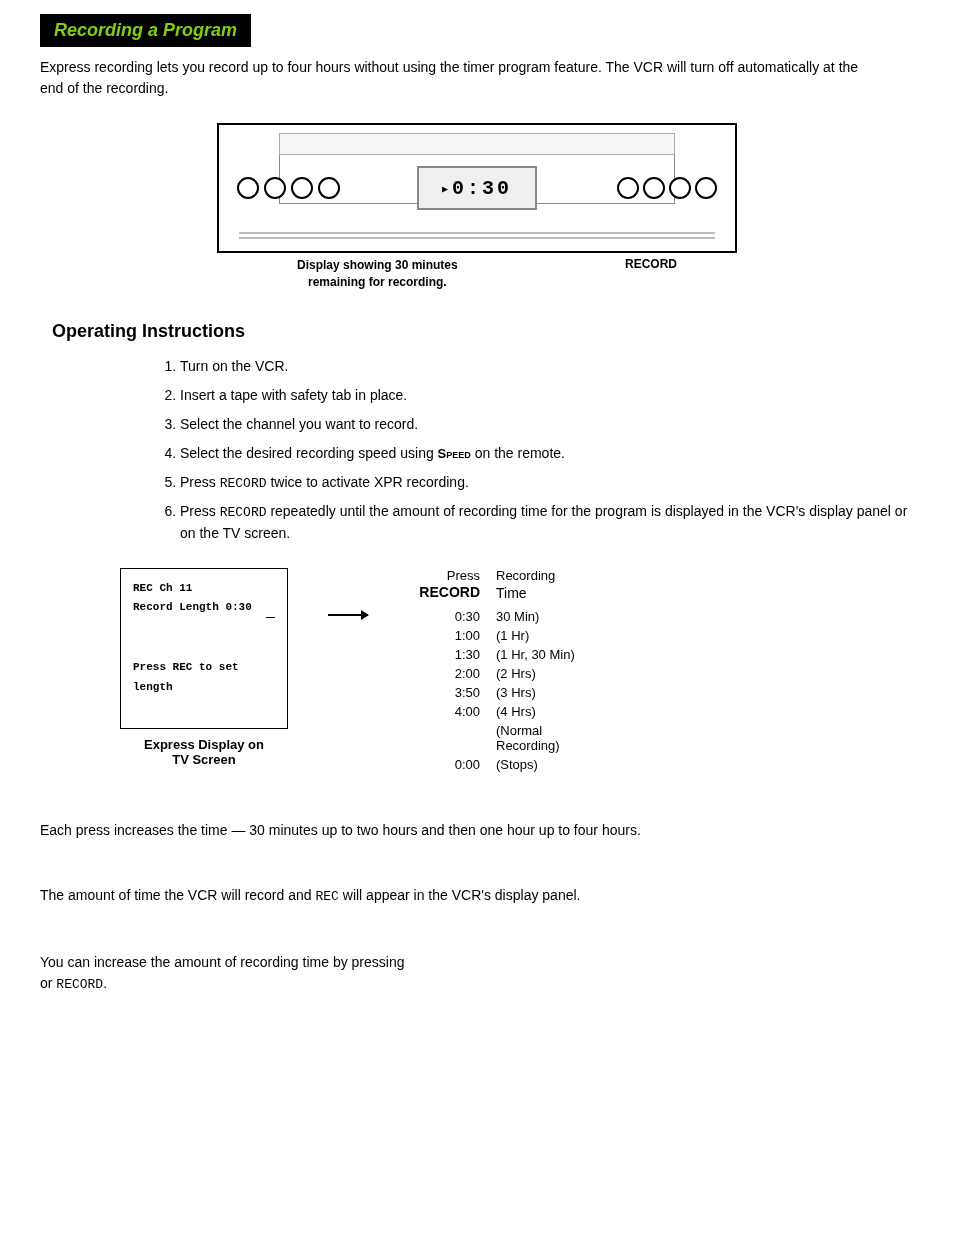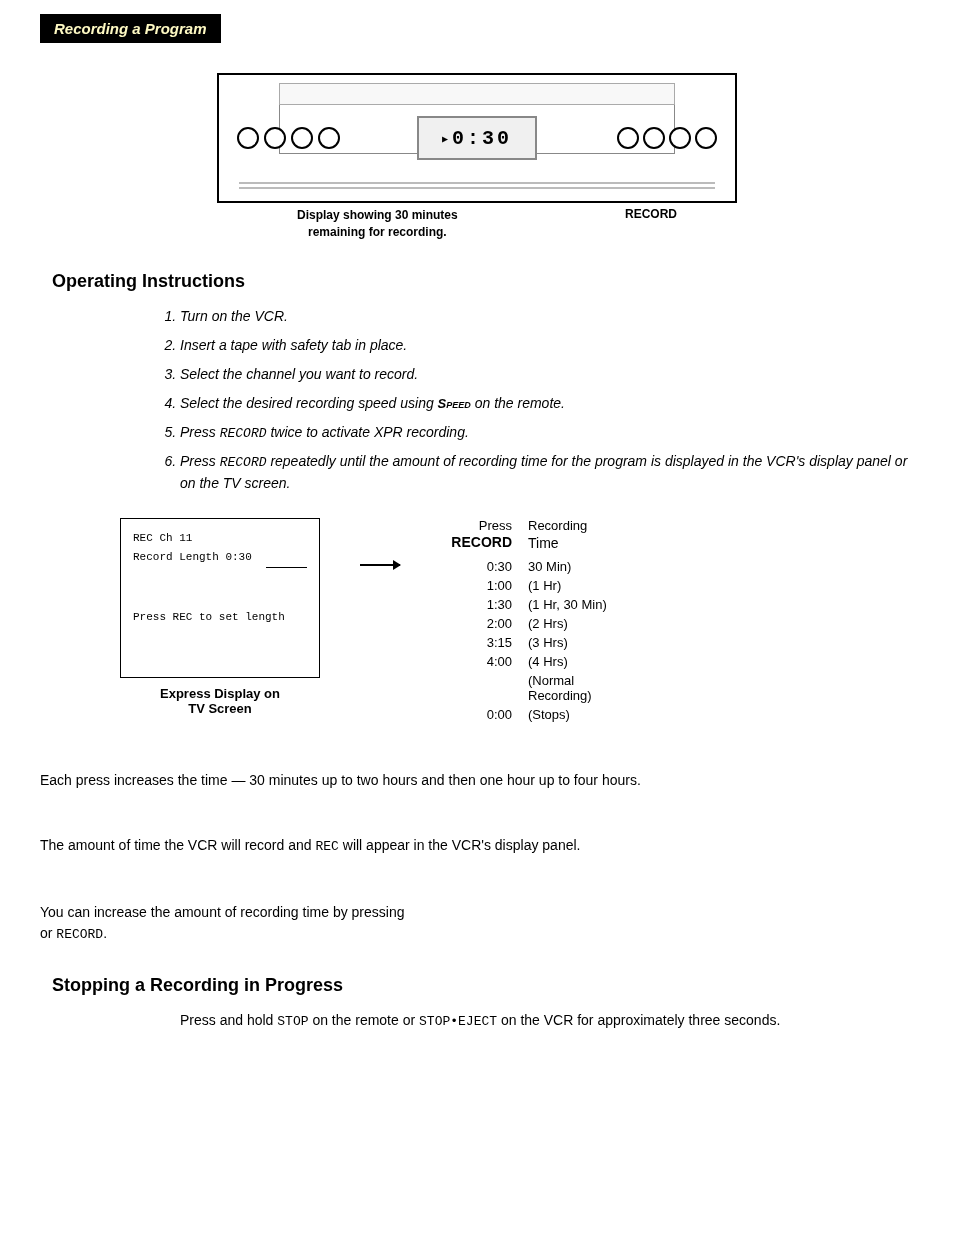--- a/index.html
+++ b/index.html
@@ -14,24 +14,24 @@
     }
 
     
     .header-bar {
       background: #000;
       padding: 6px 14px;
       display: inline-block;
       margin: 14px 0 0 40px;
     }
     .header-bar span {
-      color: #fef9c3;
+      color: #84cc16;
       font-style: italic;
       font-weight: bold;
-      font-size: 15px;
+      font-size: 18px;
     }
 
     
     .content {
       padding: 10px 40px 40px 40px;
     }
 
     h1 {
       font-size: 32px;
       font-weight: 900;
@@ -158,21 +158,20 @@
       font-weight: 900;
       font-family: Arial Black, Arial, sans-serif;
       margin-bottom: 14px;
       margin-top: 10px;
       margin-left: 12px;
     }
 
     .instructions-list {
       margin-left: 140px;
       margin-bottom: 24px;
-      font-style: italic;
     }
 
     .instructions-list li {
       margin-bottom: 8px;
       font-size: 14px;
       line-height: 1.5;
       list-style-type: decimal;
     }
 
     .mono {
@@ -190,24 +189,25 @@
     .table-area {
       display: flex;
       margin: 10px 0 20px 80px;
       gap: 40px;
       align-items: flex-start;
     }
 
     
     .tv-screen-box {
       border: 1.5px solid #000;
-      width: 200px;
+      width: 168px;
       padding: 10px 12px 30px 12px;
       position: relative;
       min-height: 160px;
+      font-weight: bold;
     }
 
     .tv-screen-content {
       font-family: 'Courier New', monospace;
       font-size: 12px;
       line-height: 1.8;
     }
 
     .tv-screen-line {
       font-size: 11px;
@@ -331,20 +331,21 @@
 
 
 <div class="header-bar">
   <span>Recording a Program</span>
 </div>
 
 
 <div class="content">
 
 
+  <p class="intro-text">Express recording lets you record up to four hours without using the timer program feature.  The VCR will turn off automatically at the end of the recording.</p>
 
   <div class="vcr-diagram-container">
     <div class="vcr-box">
 
       <div class="tape-slot"></div>
 
       <div class="vcr-left-buttons">
         <div class="vcr-button-circle"></div>
         <div class="vcr-button-circle"></div>
         <div class="vcr-button-circle"></div>
@@ -452,21 +453,21 @@
       </div>
       <div class="record-row">
         <div class="press-val">1:30</div>
         <div class="time-val">(1 Hr, 30 Min)</div>
       </div>
       <div class="record-row">
         <div class="press-val">2:00</div>
         <div class="time-val">(2 Hrs)</div>
       </div>
       <div class="record-row">
-        <div class="press-val">3:15</div>
+        <div class="press-val">3:50</div>
         <div class="time-val">(3 Hrs)</div>
       </div>
       <div class="record-row">
         <div class="press-val">4:00</div>
         <div class="time-val">(4 Hrs)</div>
       </div>
       <div class="record-row">
         <div class="press-val"></div>
         <div class="time-val">(Normal Recording)</div>
       </div>
@@ -481,23 +482,17 @@
     <span>Each press increases the time — 30 minutes up to two hours and then one hour up to four hours.</span>
   </p>
   <p class="para-text">
     The amount of time the VCR will record and <span class="mono">REC</span> will appear in the VCR's display panel.
   </p>
   <p class="para-text">
     You can increase the amount of recording time by pressing<br>
     or <span class="mono">RECORD</span>.
   </p>
 
-  <div class="stopping-section">
-    <h2 class="section-heading">Stopping a Recording in Progress</h2>
-    <div class="stopping-content">
-      Press and hold <span class="mono">STOP</span> on the remote or <span class="mono">STOP•EJECT</span> on the VCR for approximately three seconds.
-    </div>
-  </div>
 
 </div>
 
 
 
 
 </body></html>

